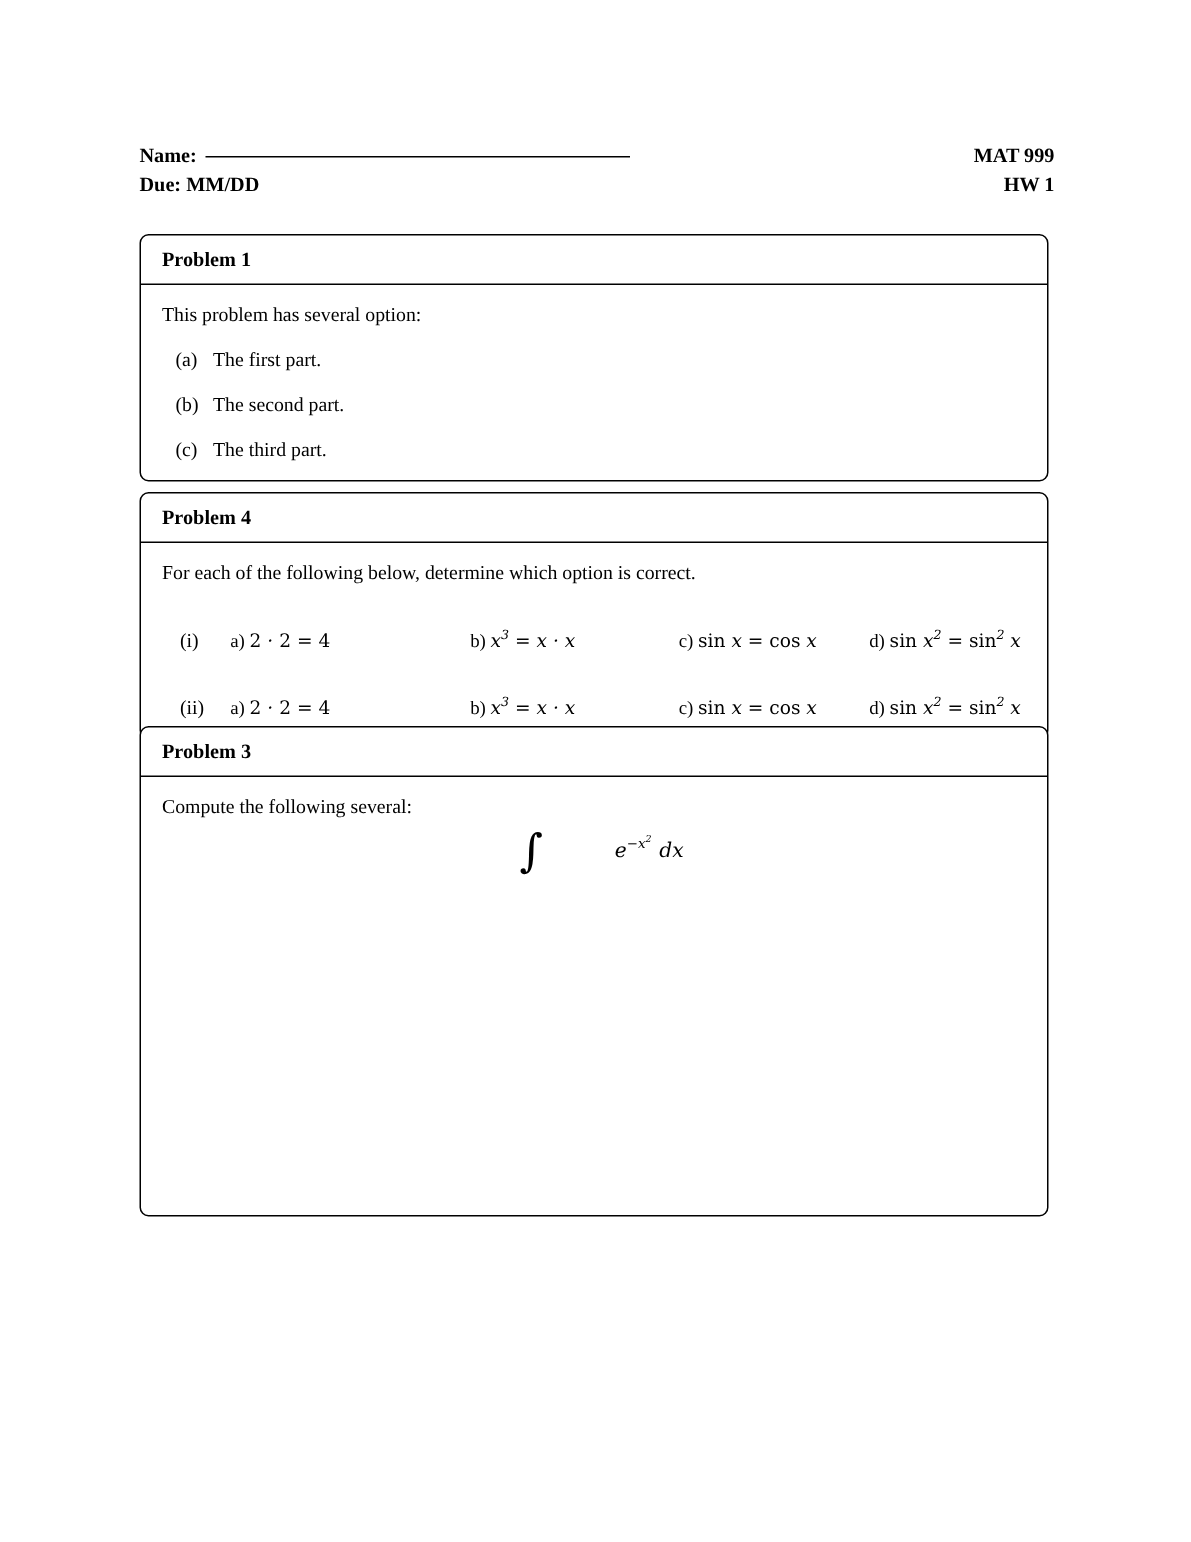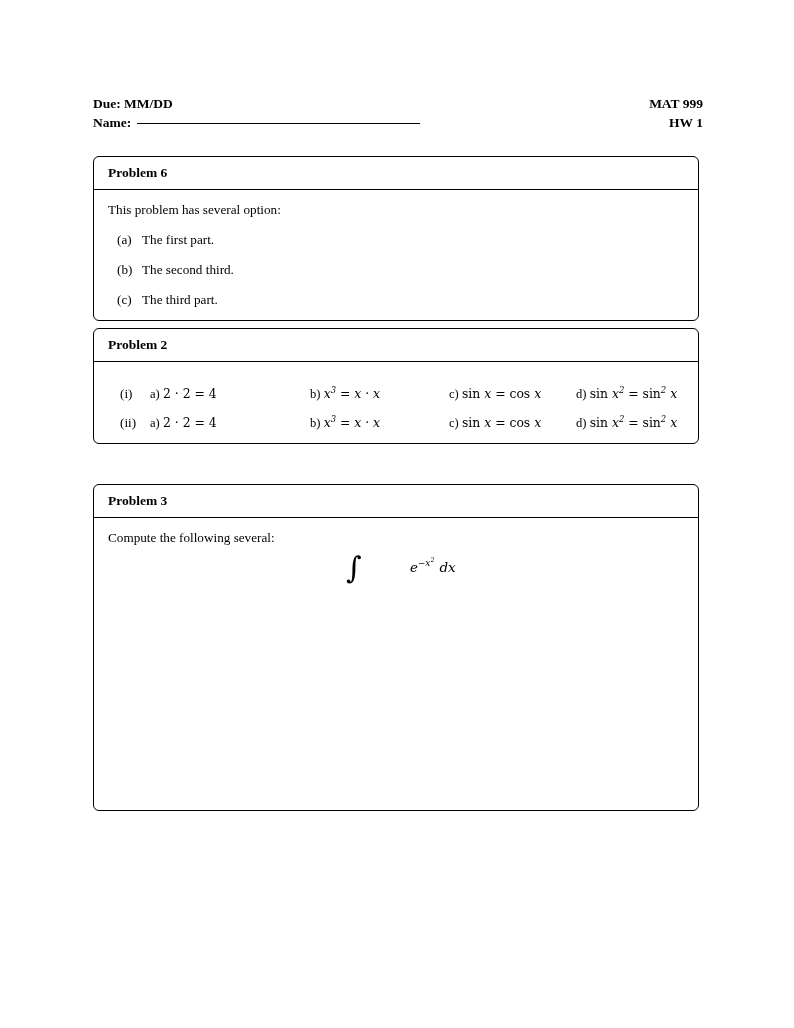--- a/index.html
+++ b/index.html
@@ -131,28 +131,29 @@
   }
   .mc-roman {
     flex: 0 0 30px;
     font-size: 13.2px;
     text-align: left;
   }
   .mc-opts {
     flex: 1 1 auto;
     display: flex;
     align-items: baseline;
+    justify-content: center;
   }
   .mc-opt {
     flex: 0 0 auto;
     white-space: nowrap;
     font-size: 12.6px;
   }
   .mc-opt:nth-child(1) { width: 160px; }
-  .mc-opt:nth-child(2) { width: 139px; }
+  .mc-opt:nth-child(2) { width: 139px; margin-top: 16px; }
   .mc-opt:nth-child(3) { width: 127px; }
   .mc-opt:nth-child(4) { width: auto; }
   .opt-label {
     font-family: "Liberation Serif", "DejaVu Serif", serif;
   }
 
   
   .math {
     font-family: "DejaVu Serif", "Liberation Serif", serif;
     font-style: italic;
@@ -202,56 +203,57 @@
     font-size: 13px;
   }
 </style>
 </head>
 <body>
 
 <div class="page">
 
   <div class="header">
     <div class="hdr-left">
-      <div class="hdr-line">Due: MM/DD</div>
       <div class="hdr-line name-row">
         <span>Name:</span>
         <span class="name-rule"></span>
       </div>
+      <div class="hdr-line">Due: MM/DD</div>
     </div>
     <div class="hdr-right">
       <div class="hdr-line">MAT 999</div>
       <div class="hdr-line">HW 1</div>
     </div>
   </div>
 
   <div class="pbox" id="problem-1">
-    <div class="pbox-title">Problem 6</div>
+    <div class="pbox-title">Problem 1</div>
     <div class="pbox-body">
       <p class="intro-text">This problem has several option:</p>
       <ul class="enum-list">
         <li class="enum-item">
           <span class="enum-marker">(a)</span>
           <span class="enum-text">The first part.</span>
         </li>
         <li class="enum-item">
           <span class="enum-marker">(b)</span>
-          <span class="enum-text">The second third.</span>
+          <span class="enum-text">The second part.</span>
         </li>
         <li class="enum-item">
           <span class="enum-marker">(c)</span>
           <span class="enum-text">The third part.</span>
         </li>
       </ul>
     </div>
   </div>
 
   <div class="pbox" id="problem-2">
-    <div class="pbox-title">Problem 2</div>
+    <div class="pbox-title">Problem 4</div>
     <div class="pbox-body">
+      <p class="intro-text">For each of the following below, determine which option is correct.</p>
 
       <ul class="mc-list">
         <li class="mc-row">
           <span class="mc-roman">(i)</span>
           <span class="mc-opts">
             <span class="mc-opt">
               <span class="opt-label">a)</span>
               <span class="math"><span class="num">2</span> · <span class="num">2</span> = <span class="num">4</span></span>
             </span>
             <span class="mc-opt">

